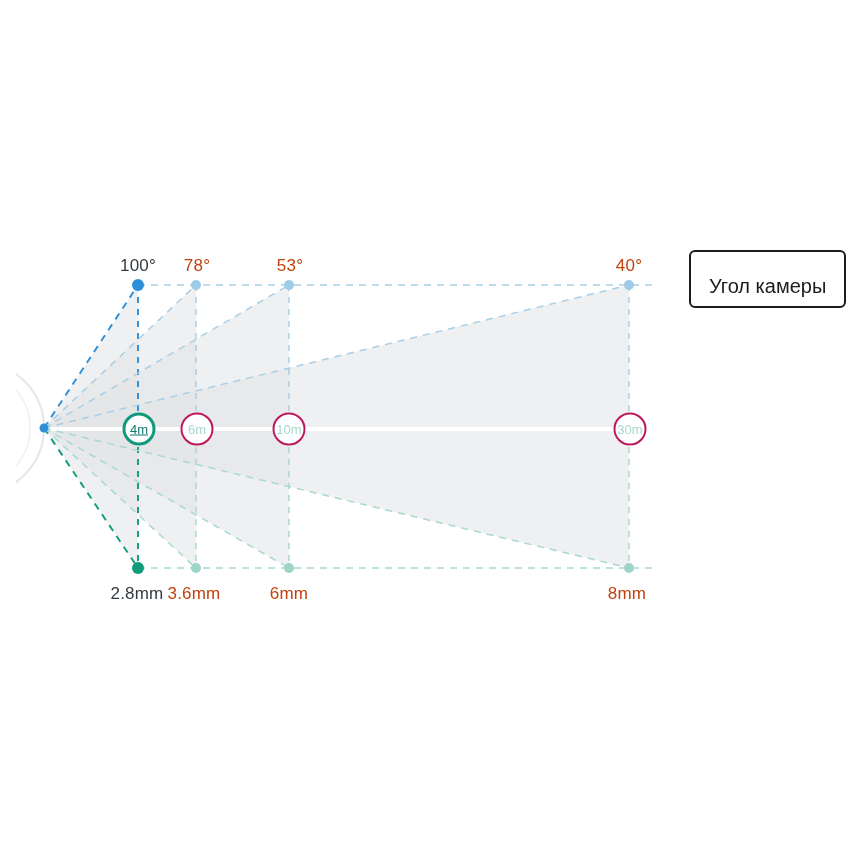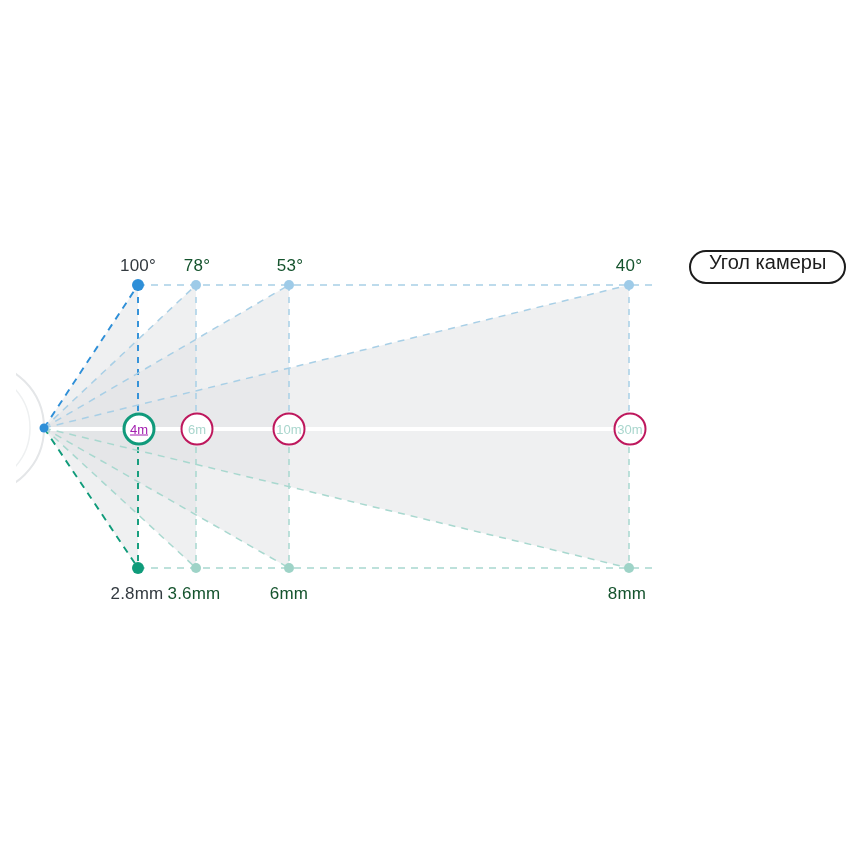--- a/index.html
+++ b/index.html
@@ -25,21 +25,21 @@
     left: 0; top: 0;
     width: 850px;
     height: 850px;
   }
   .lens-label {
     position: absolute;
     font-size: 17px;
     letter-spacing: 0.2px;
     white-space: nowrap;
     transform: translateX(-50%);
-    color: #14532d;
+    color: #c2410c;
   }
   .lens-label.active {
     color: #333a40;
     font-weight: 400;
   }
   .dist-bubble {
     position: absolute;
     width: 33px;
     height: 33px;
     border-radius: 50%;
@@ -48,32 +48,32 @@
     box-sizing: border-box;
     display: flex;
     align-items: center;
     justify-content: center;
     font-size: 13px;
     color: #a9d6cd;
     transform: translate(-50%, -50%);
   }
   .dist-bubble.active {
     border-color: #109a7b;
-    color: #a21caf;
+    color: #0f766e;
     border-width: 3px;
     text-decoration: underline;
   }
   .side-btn {
     position: absolute;
     border: 2px solid #1c1c1c;
-    border-radius: 21px;
+    border-radius: 6px;
     background: #ffffff;
     color: #1c1c1c;
     font-size: 20px;
-    padding: 0 18px 10px 18px;
+    padding: 24px 18px 10px 18px;
     white-space: nowrap;
     box-sizing: border-box;
     line-height: 1;
   }
 </style>
 </head>
 <body>
 
 <div id="stage">
 

